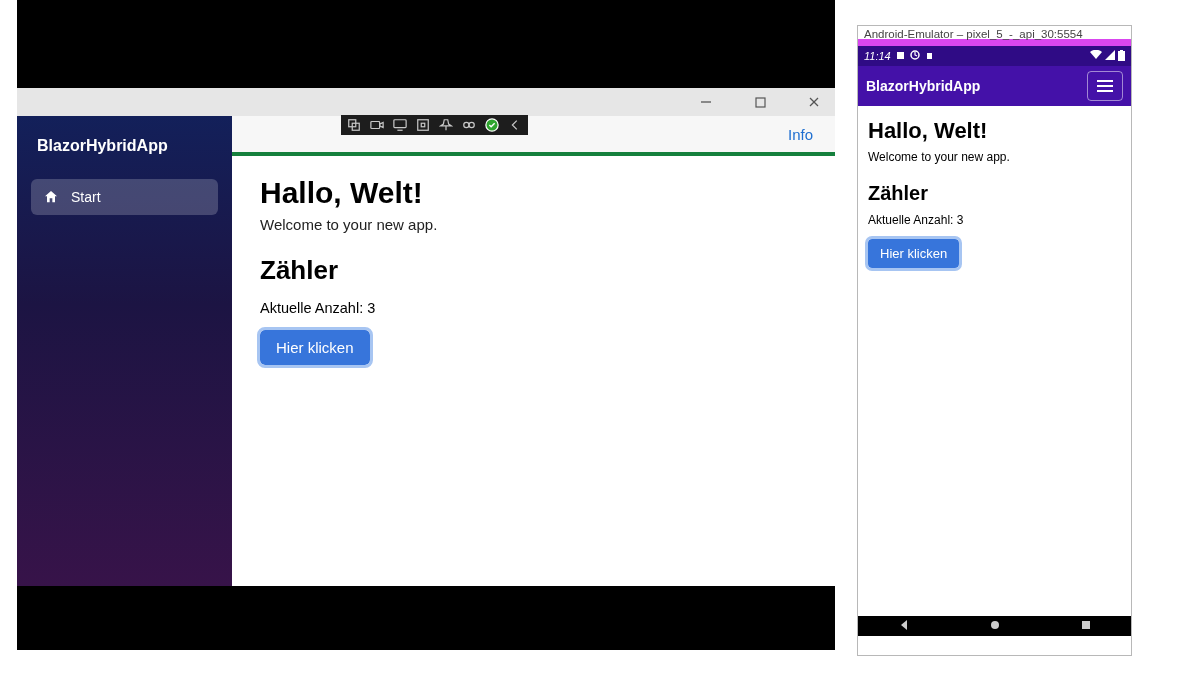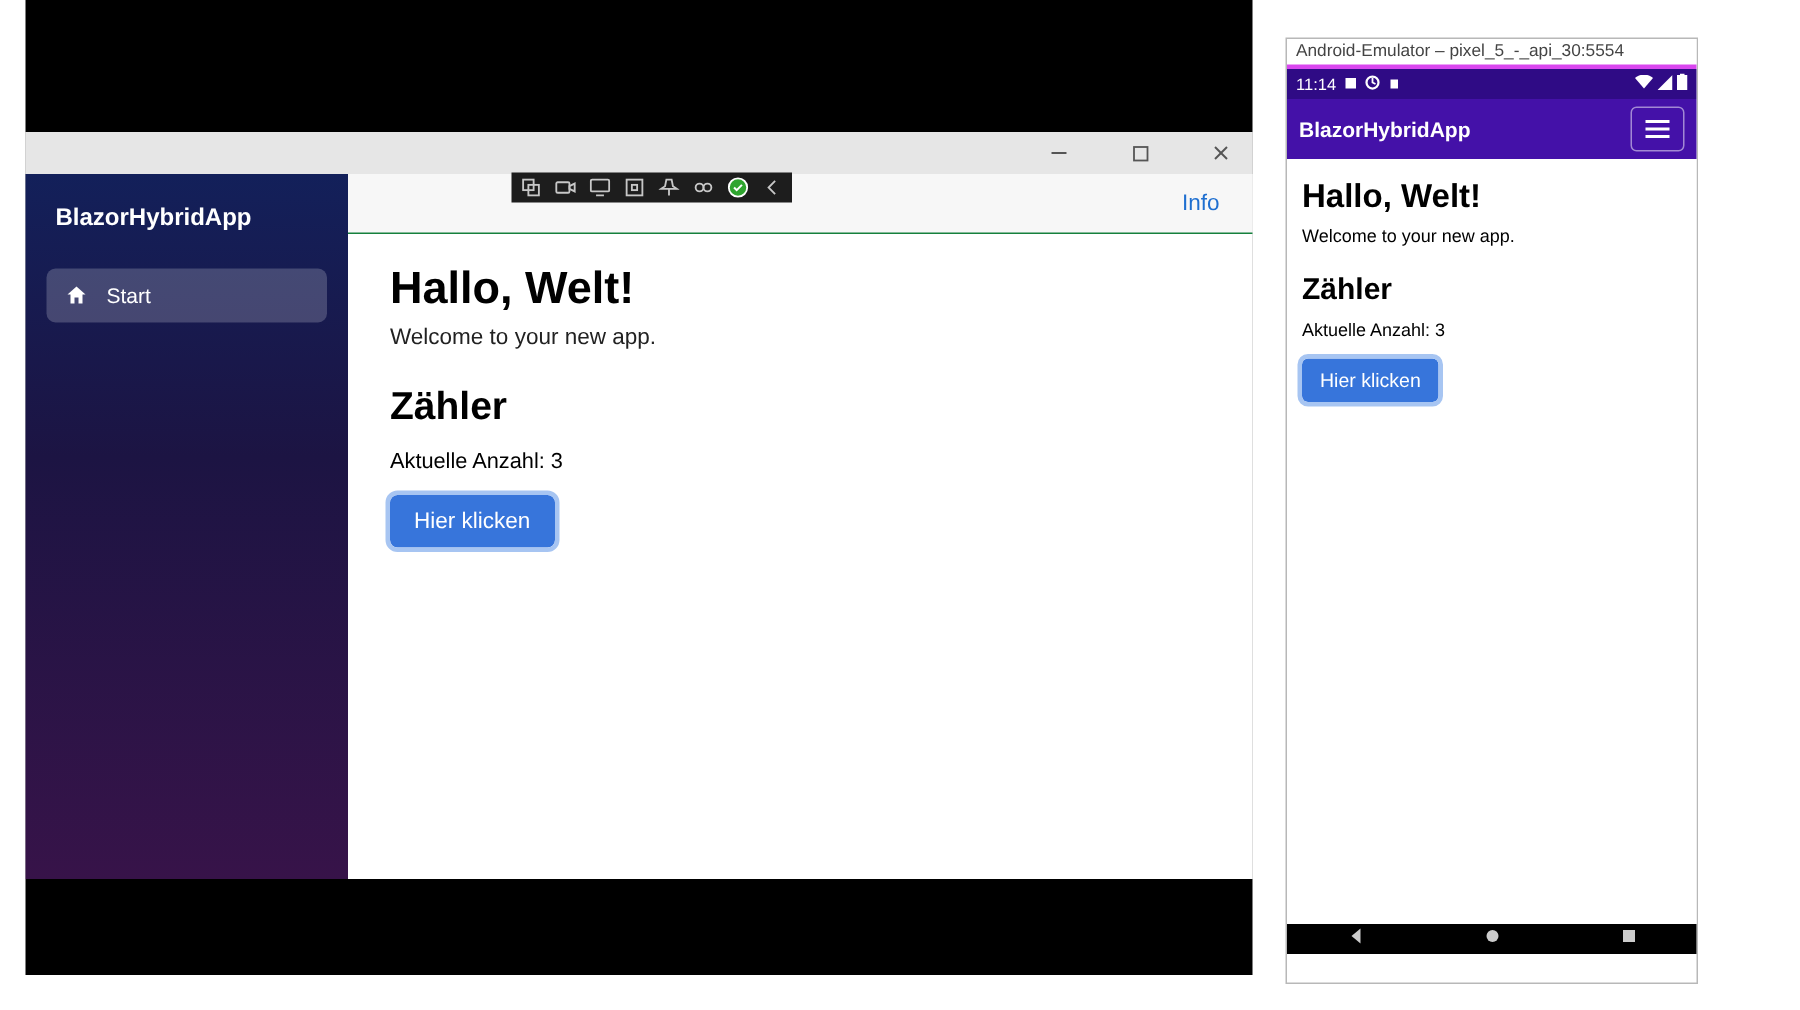--- a/index.html
+++ b/index.html
@@ -91,21 +91,21 @@
 
 .main {
   flex: 1;
   background: #fff;
   display: flex;
   flex-direction: column;
 }
 .toprow {
   height: 40px;
   background: #f7f7f7;
-  border-bottom: 1px solid #15803d;
+  border-bottom: 4px solid #15803d;
   display: flex;
   align-items: center;
   justify-content: flex-end;
   padding-right: 22px;
   font-size: 15px;
 }
 .toprow span { color: #1f6fd0; cursor: pointer; }
 
 .content {
   padding: 20px 28px;
@@ -132,40 +132,40 @@
   left: 857px; top: 25px;
   width: 275px; height: 631px;
   border: 1px solid #b8b8b8;
 }
 .emu-title {
   height: 20px;
   background: #fff;
   font-size: 11.5px;
   color: #444;
   padding: 2px 6px;
-  border-bottom: 3px solid #d946ef;
+  border-bottom: 7px solid #d946ef;
 }
 .emu-screen {
   width: 100%;
   height: 590px;
   background: #fff;
   display: flex;
   flex-direction: column;
 }
 .statusbar {
   height: 20px;
   background: #2f0b85;
   color: #fff;
   font-size: 11px;
   display: flex;
   align-items: center;
   justify-content: space-between;
   padding: 0 6px;
 }
-.statusbar .left { display: flex; gap: 5px; align-items: flex-end; }
+.statusbar .left { display: flex; gap: 5px; align-items: center; font-style: italic; }
 .statusbar .right { display: flex; gap: 3px; align-items: center; }
 .statusbar .right svg { fill: #fff; }
 
 .appbar {
   height: 40px;
   background: #4411a8;
   color: #fff;
   display: flex;
   align-items: center;
   justify-content: space-between;

